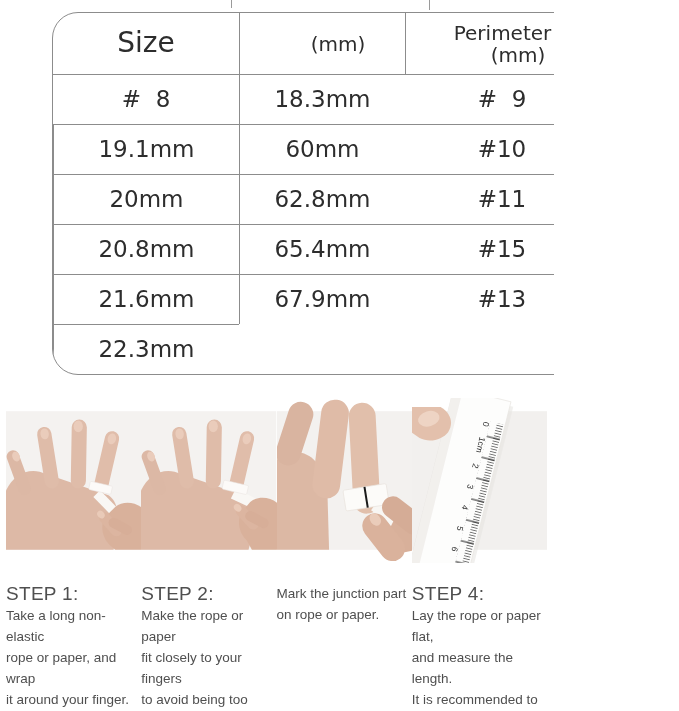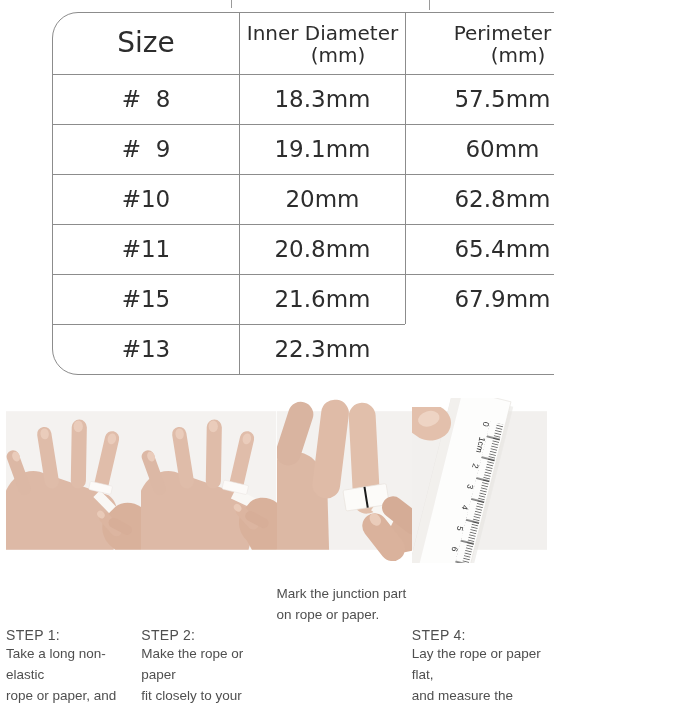--- a/index.html
+++ b/index.html
@@ -38,50 +38,48 @@
     display:flex; justify-content:space-between; padding:0 7px 0 6px;
   }
   .photo { width:161px; height:165px; display:block; }
 
   
   .steps {
     position:absolute; top:583px; left:0; right:0;
     display:flex; justify-content:space-between; padding:0 7px 0 6px;
   }
   .step { width:161px; color:#4f4f4f; }
-  .step-label { font-size:14px; letter-spacing:0.3px;margin-top:44px; }
+  .step-label { font-size:19px; letter-spacing:0.3px; }
   .step-text { font-size:13.5px; line-height:21px; white-space:pre-line; }
 
   svg text { font-family:"Liberation Sans", sans-serif; }
 </style>
 </head>
 <body>
 
 <div class="page">
 
   <span class="crop-line" style="left:231px;height:8px"></span>
   <span class="crop-line" style="left:429px;height:10px"></span>
   <span class="crop-line" style="left:670px;height:10px"></span>
 
   <div class="size-table">
     <div class="cell c1">
       <span class="h-title big">Size</span>
     </div>
     <div class="cell c2">
-      <span class="h-title">Inner Diameter</span>
       <span class="h-unit">(mm)</span>
     </div>
     <div class="cell c3">
       <span class="h-title">Perimeter</span>
       <span class="h-unit">(mm)</span>
     </div>
 
     <div class="cell c1 rborder size-col">#  8</div>
     <div class="cell c2 rborder">18.3mm</div>
-    <div class="cell c3 rborder">57.5mm</div>
 
     <div class="cell c1 rborder size-col">#  9</div>
     <div class="cell c2 rborder">19.1mm</div>
     <div class="cell c3 rborder">60mm</div>
 
     <div class="cell c1 rborder size-col">#10</div>
     <div class="cell c2 rborder">20mm</div>
     <div class="cell c3 rborder">62.8mm</div>
 
     <div class="cell c1 rborder size-col">#11</div>

